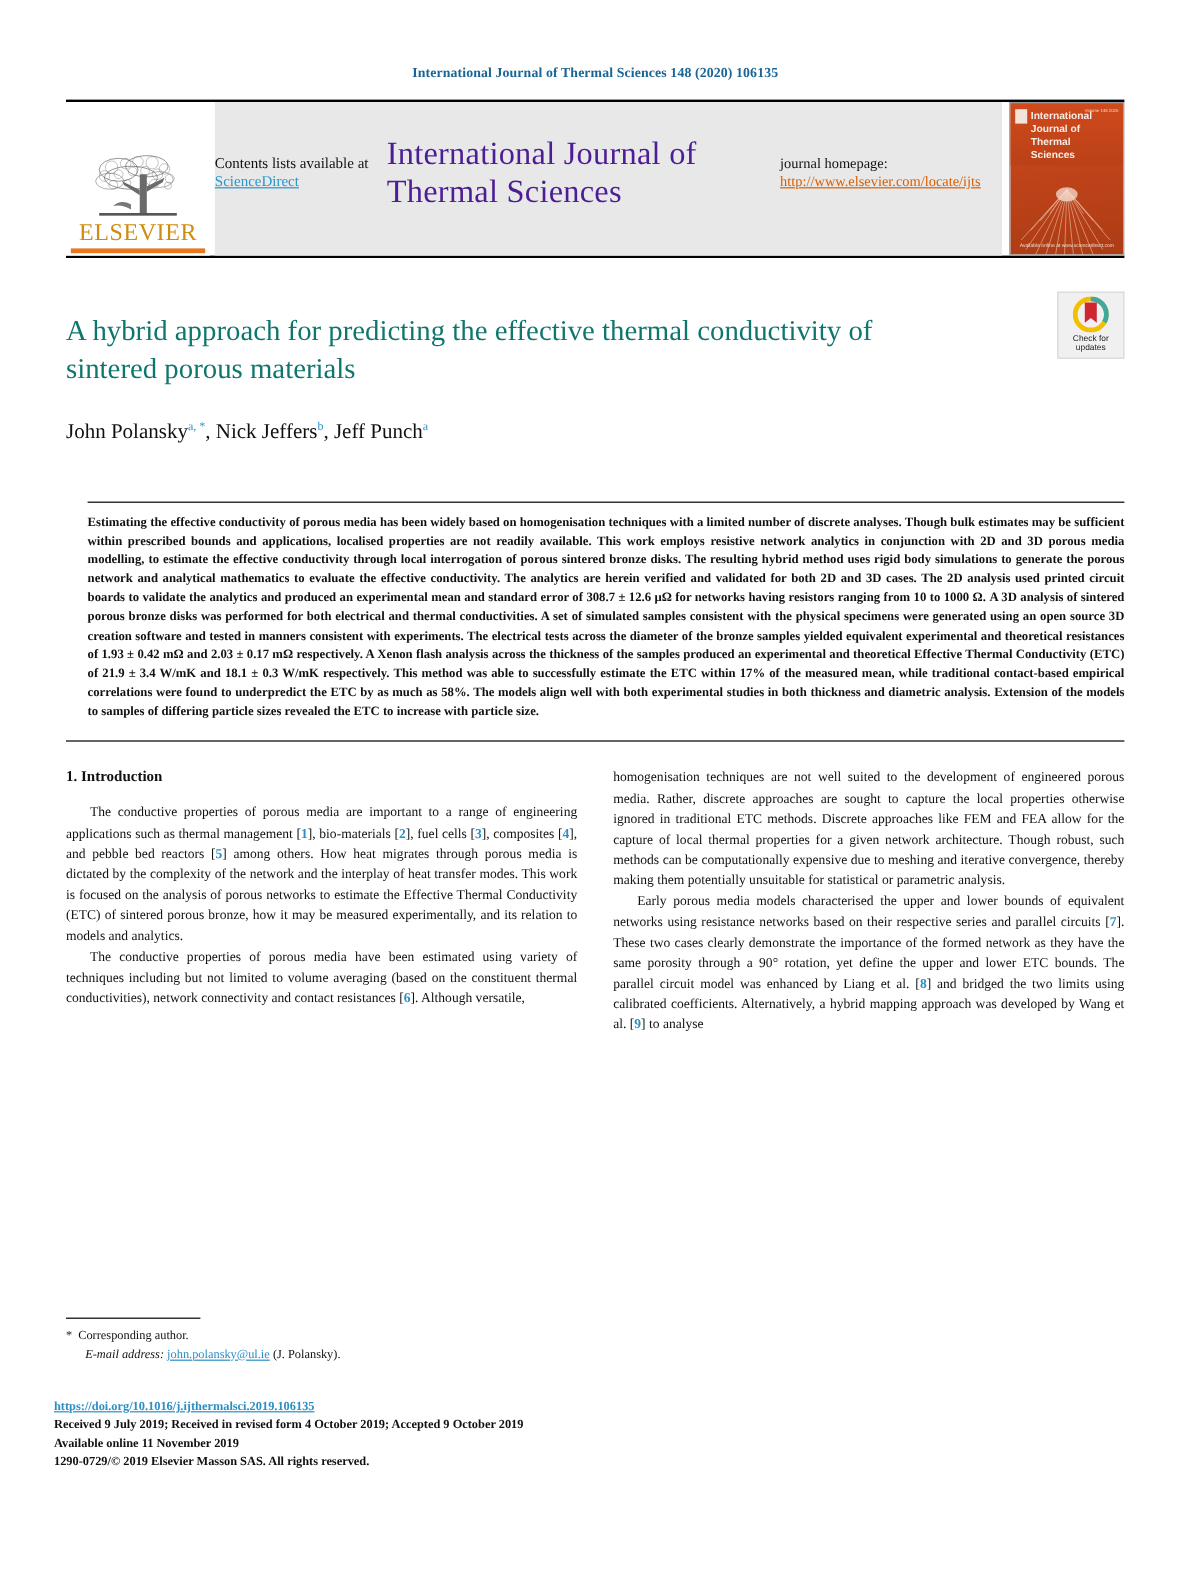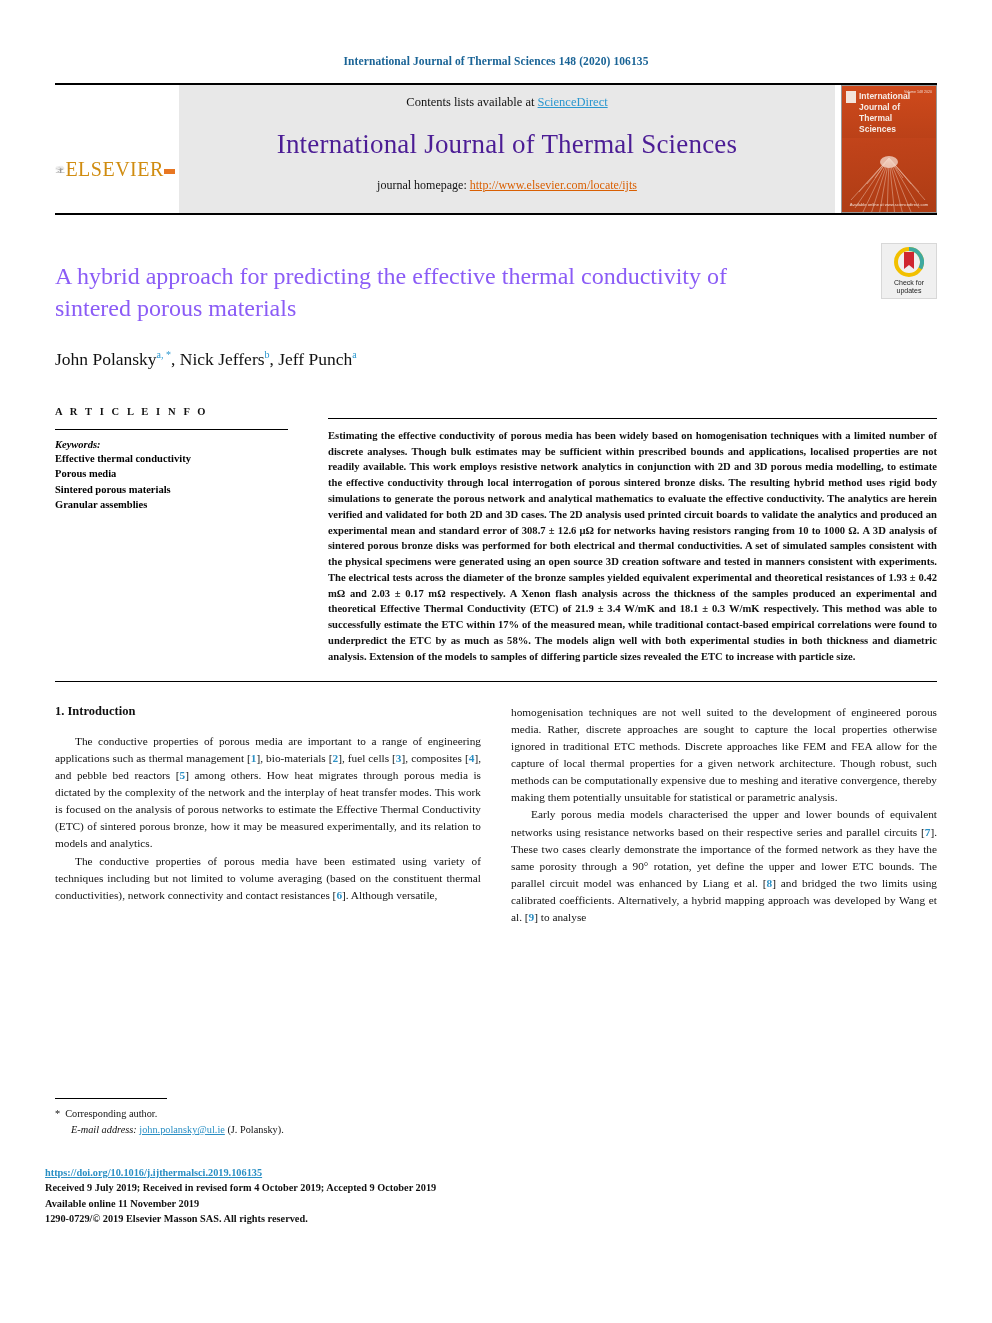--- a/index.html
+++ b/index.html
@@ -40,20 +40,21 @@
     display: flex;
     align-items: stretch;
     height: 128px;
   }
   .elsevier-logo {
     width: 120px;
     flex: 0 0 120px;
     position: relative;
     background: #fff;
     display: flex;
+    flex-direction: column;
     justify-content: flex-end;
     align-items: center;
     padding-bottom: 2px;
     box-sizing: border-box;
     margin-top: 44px;
   }
   .tree-svg { display:block; }
   .elsevier-word {
     font-family: "Liberation Serif", serif;
     color: #d08c10;
@@ -65,21 +66,21 @@
   .elsevier-bar {
     height: 5px;
     width: 112px;
     background: #e87722;
     margin-top: 3px;
   }
   .journal-band {
     flex: 1 1 auto;
     background: #e8e8e8;
     display: flex;
-    flex-direction: column;
+    flex-direction: row;
     justify-content: space-between;
     align-items: center;
     padding: 10px 0 20px 0;
     box-sizing: border-box;
     margin-left: 4px;
   }
   .contents-line {
     font-size: 12.5px;
     color: #111;
   }
@@ -167,21 +168,21 @@
     text-align: center;
     color: #222;
     margin-top: 2px;
   }
 
   
   .title-block { margin-top: 46px; }
   .paper-title {
     font-size: 24px;
     line-height: 1.33;
-    color: #8b5cf6;
+    color: #0f766e;
     max-width: 740px;
     font-weight: normal;
     margin: 0;
   }
   .authors {
     margin-top: 24px;
     font-size: 17.5px;
     color: #111;
   }
   .authors sup { font-size: 10px; color: #2a97cf; vertical-align: super; }
@@ -405,29 +406,20 @@
   <div class="title-block">
     <h1 class="paper-title">A hybrid approach for predicting the effective thermal conductivity of sintered porous materials</h1>
 
     <div class="authors">
       <span><span>John Polansky</span><sup class="star">a, *</sup></span><span>, </span><span><span>Nick Jeffers</span><sup>b</sup></span><span>, </span><span><span>Jeff Punch</span><sup>a</sup></span>
     </div>
 
   </div>
 
   <div class="info-abstract">
-    <div class="col-info">
-      <div class="sec-head">A R T I C L E   I N F O</div>
-      <div class="rule"></div>
-      <div class="kw-title">Keywords:</div>
-      <div class="kw-item">Effective thermal conductivity</div>
-      <div class="kw-item">Porous media</div>
-      <div class="kw-item">Sintered porous materials</div>
-      <div class="kw-item">Granular assemblies</div>
-    </div>
 
     <div class="col-abs">
       <div class="rule"></div>
       <div class="abstract-body">Estimating the effective conductivity of porous media has been widely based on homogenisation techniques with a limited number of discrete analyses. Though bulk estimates may be sufficient within prescribed bounds and applications, localised properties are not readily available. This work employs resistive network analytics in conjunction with 2D and 3D porous media modelling, to estimate the effective conductivity through local interrogation of porous sintered bronze disks. The resulting hybrid method uses rigid body simulations to generate the porous network and analytical mathematics to evaluate the effective conductivity. The analytics are herein verified and validated for both 2D and 3D cases. The 2D analysis used printed circuit boards to validate the analytics and produced an experimental mean and standard error of 308.7 ± 12.6 μΩ for networks having resistors ranging from 10 to 1000 Ω. A 3D analysis of sintered porous bronze disks was performed for both electrical and thermal conductivities. A set of simulated samples consistent with the physical specimens were generated using an open source 3D creation software and tested in manners consistent with experiments. The electrical tests across the diameter of the bronze samples yielded equivalent experimental and theoretical resistances of 1.93 ± 0.42 mΩ and 2.03 ± 0.17 mΩ respectively. A Xenon flash analysis across the thickness of the samples produced an experimental and theoretical Effective Thermal Conductivity (ETC) of 21.9 ± 3.4 W/mK and 18.1 ± 0.3 W/mK respectively. This method was able to successfully estimate the ETC within 17% of the measured mean, while traditional contact-based empirical correlations were found to underpredict the ETC by as much as 58%. The models align well with both experimental studies in both thickness and diametric analysis. Extension of the models to samples of differing particle sizes revealed the ETC to increase with particle size.</div>
     </div>
   </div>
   <div class="abs-rule-bottom"></div>
 
   <div class="body-cols">
     <div class="bcol">

